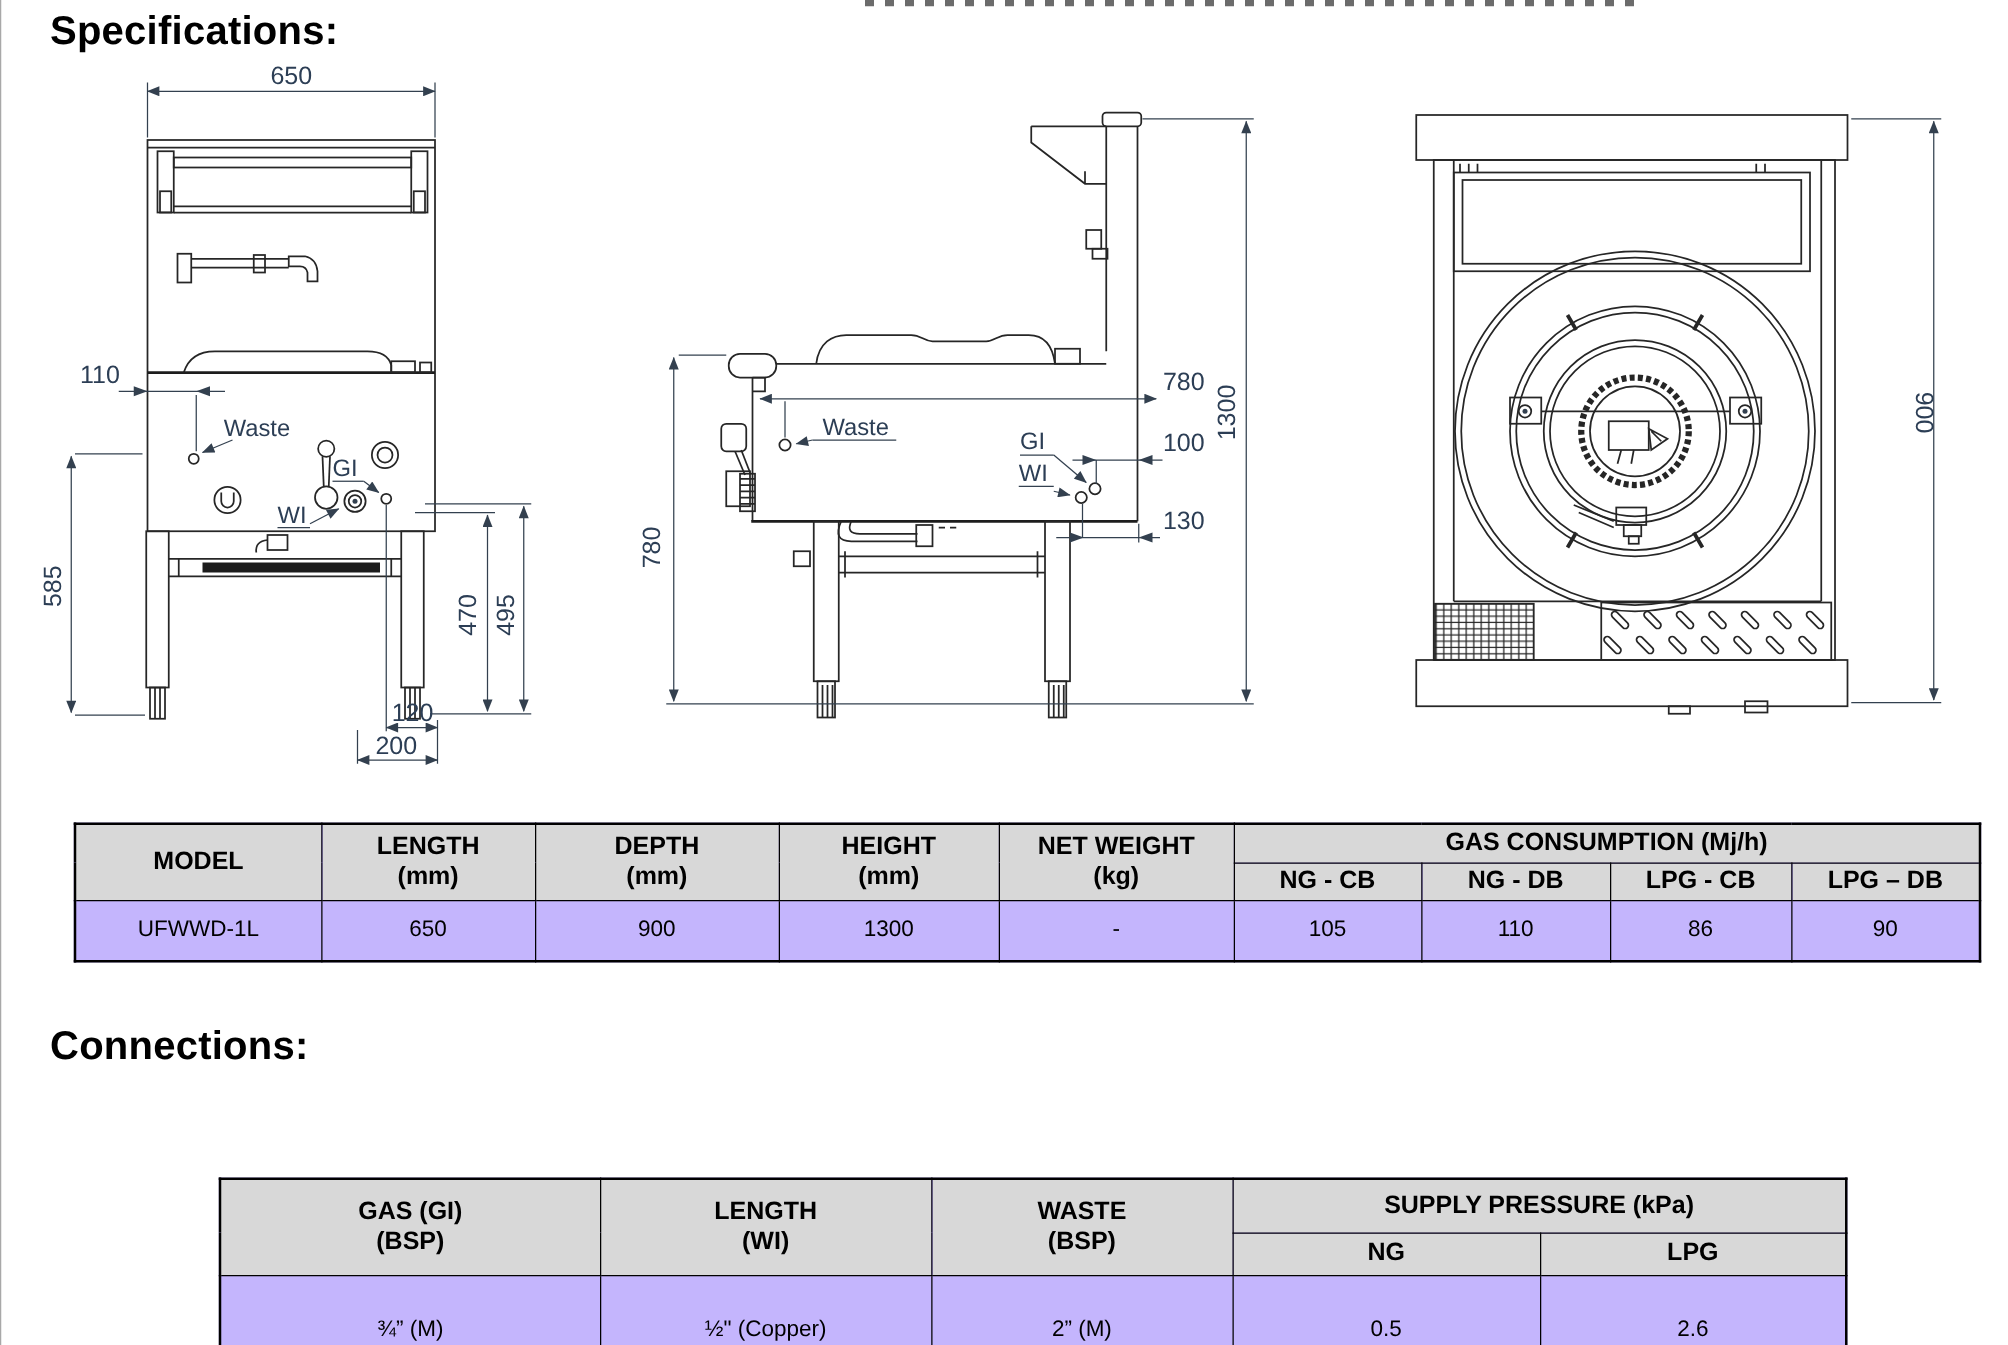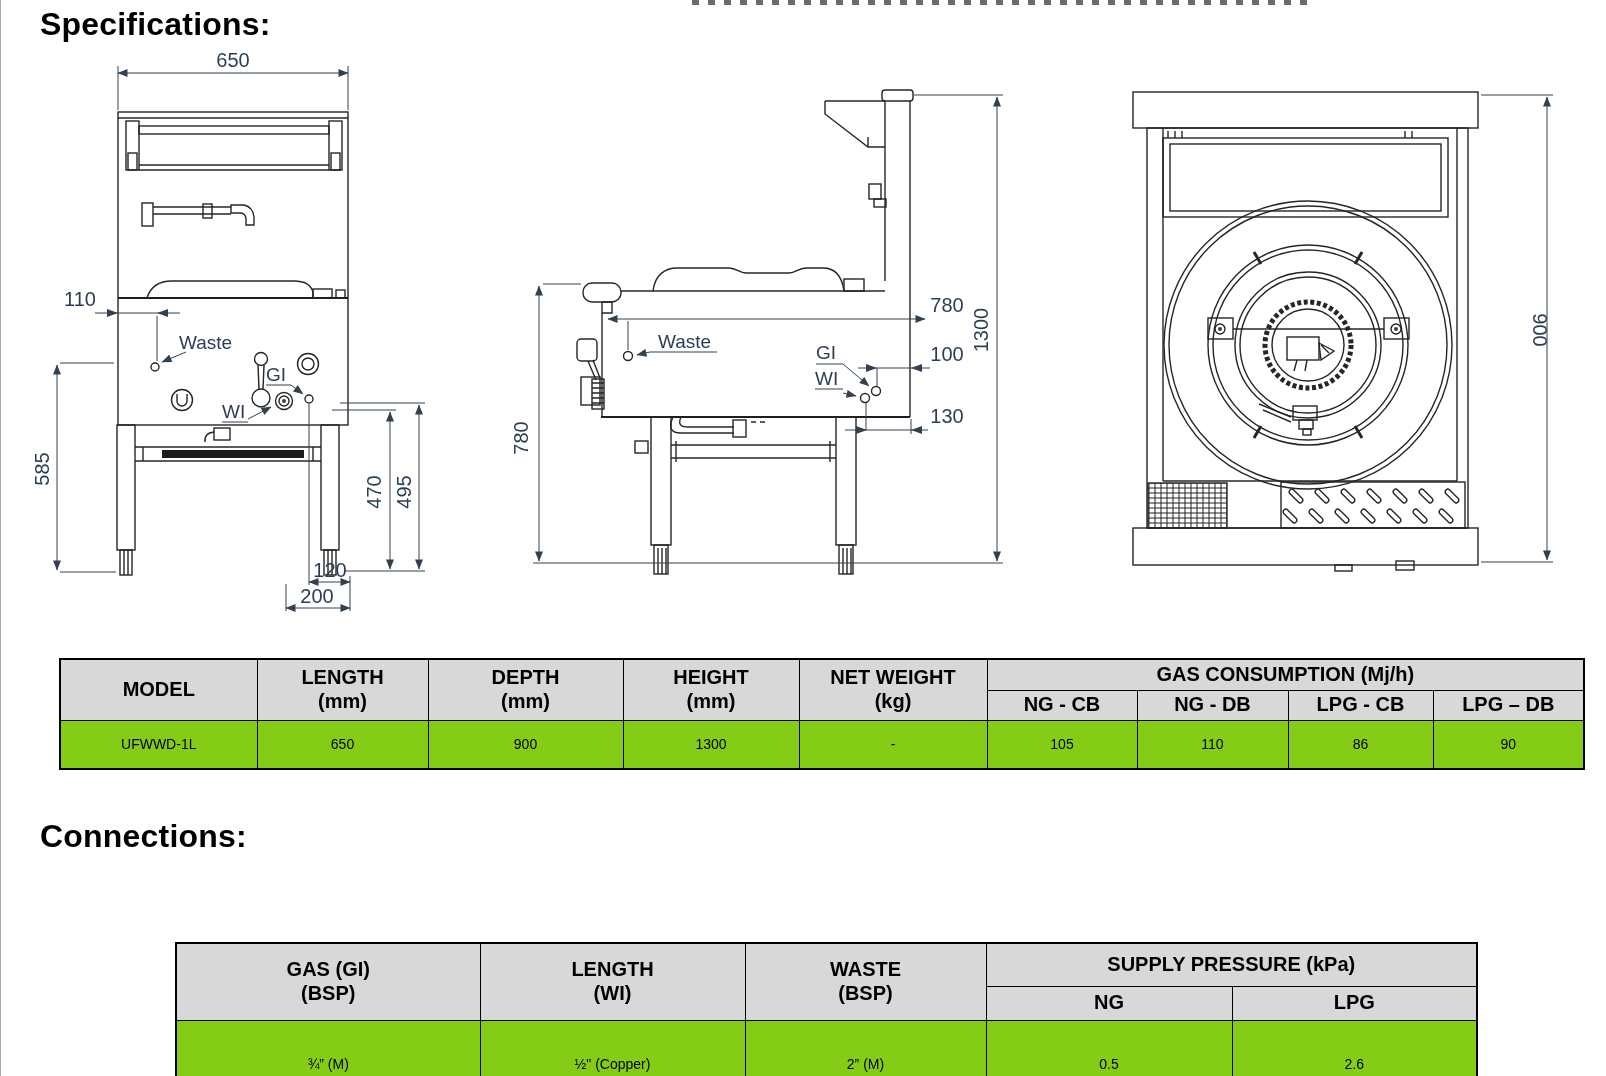--- a/index.html
+++ b/index.html
@@ -13,25 +13,25 @@
   #conn-head{left:40px;top:818px;}
 
   svg text{font-family:"Liberation Sans",sans-serif;}
   .dim{fill:#2c3e55;font-size:20px;}
   .lbl{fill:#2c3e55;font-size:19px;}
   .ln{fill:none;stroke:#262626;stroke-width:1.4;}
   .thk{fill:none;stroke:#1d1d1d;stroke-width:2.2;}
   .dl{fill:none;stroke:#33404f;stroke-width:1;}
   .tri{fill:#33404f;stroke:none;}
 
-  table{border-collapse:collapse;table-layout:fixed;position:absolute;background:#84cc16;}
+  table{border-collapse:collapse;table-layout:fixed;position:absolute;background:#c4b5fd;}
   th,td{border:1.6px solid #000;text-align:center;vertical-align:middle;
         font-family:"Liberation Sans",sans-serif;overflow:hidden;padding:0;}
   th{background:#d8d8d8;font-size:20px;font-weight:bold;line-height:1.18;}
-  td{font-size:14px;line-height:1.1;margin-left:48px;}
+  td{font-size:18px;line-height:1.1;margin-left:48px;}
   #spec-table{left:59px;top:658px;width:1524px;border:2.2px solid #000;}
   #conn-table{left:175px;top:942px;width:1301px;border:2.2px solid #000;}
   .unit{display:block;font-weight:bold;}
 </style>
 </head>
 <body>
 
 <div id="page">
   <div class="edge-line"></div>
   <div class="clip-frag"></div>

